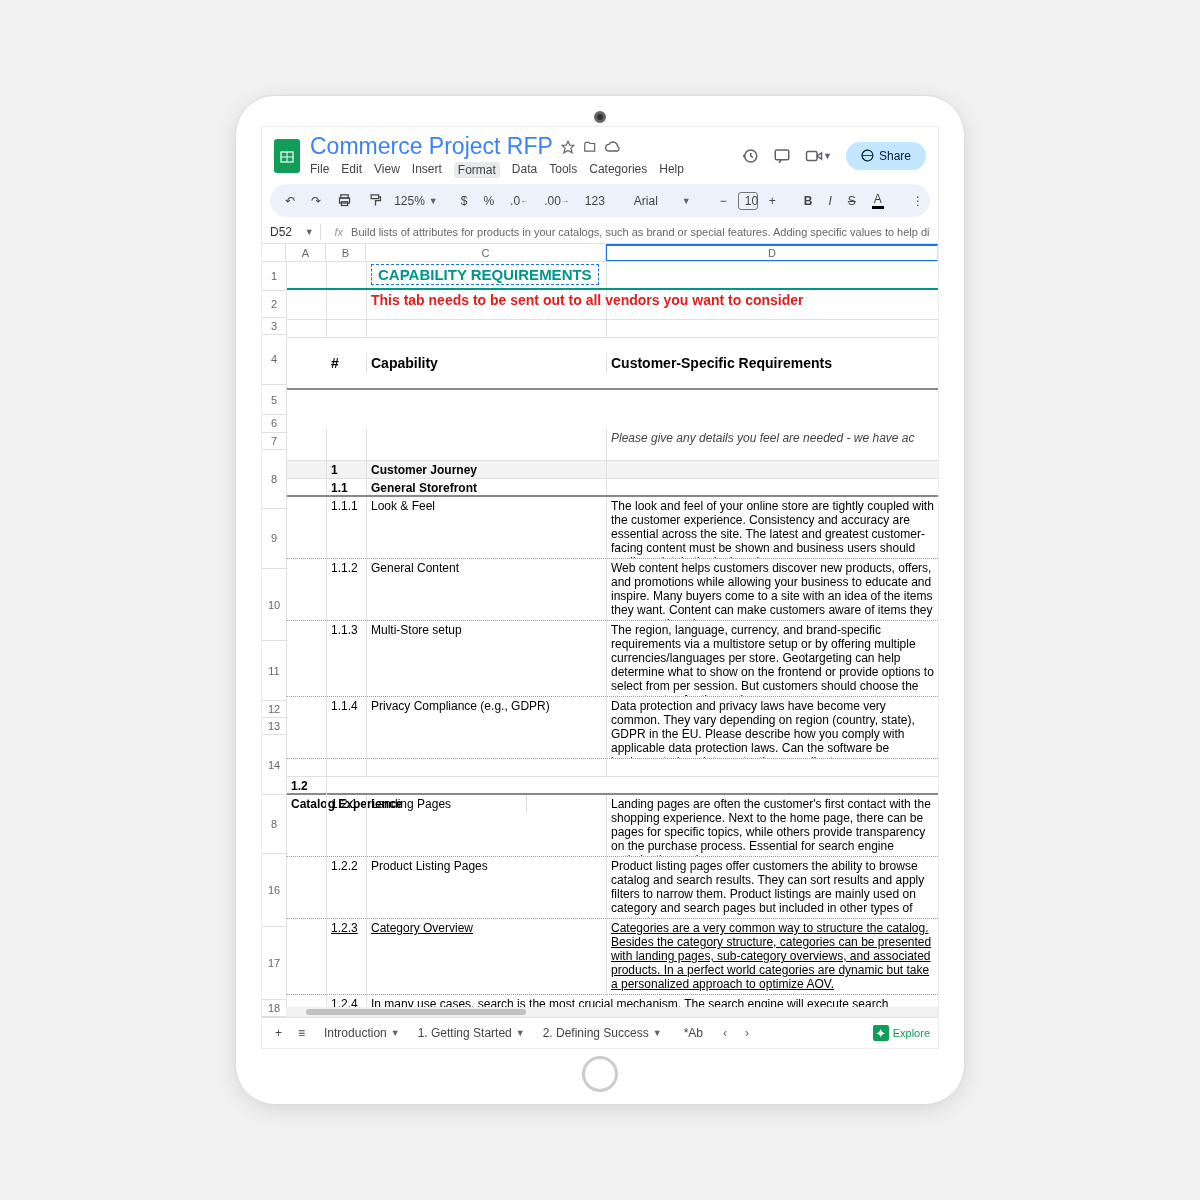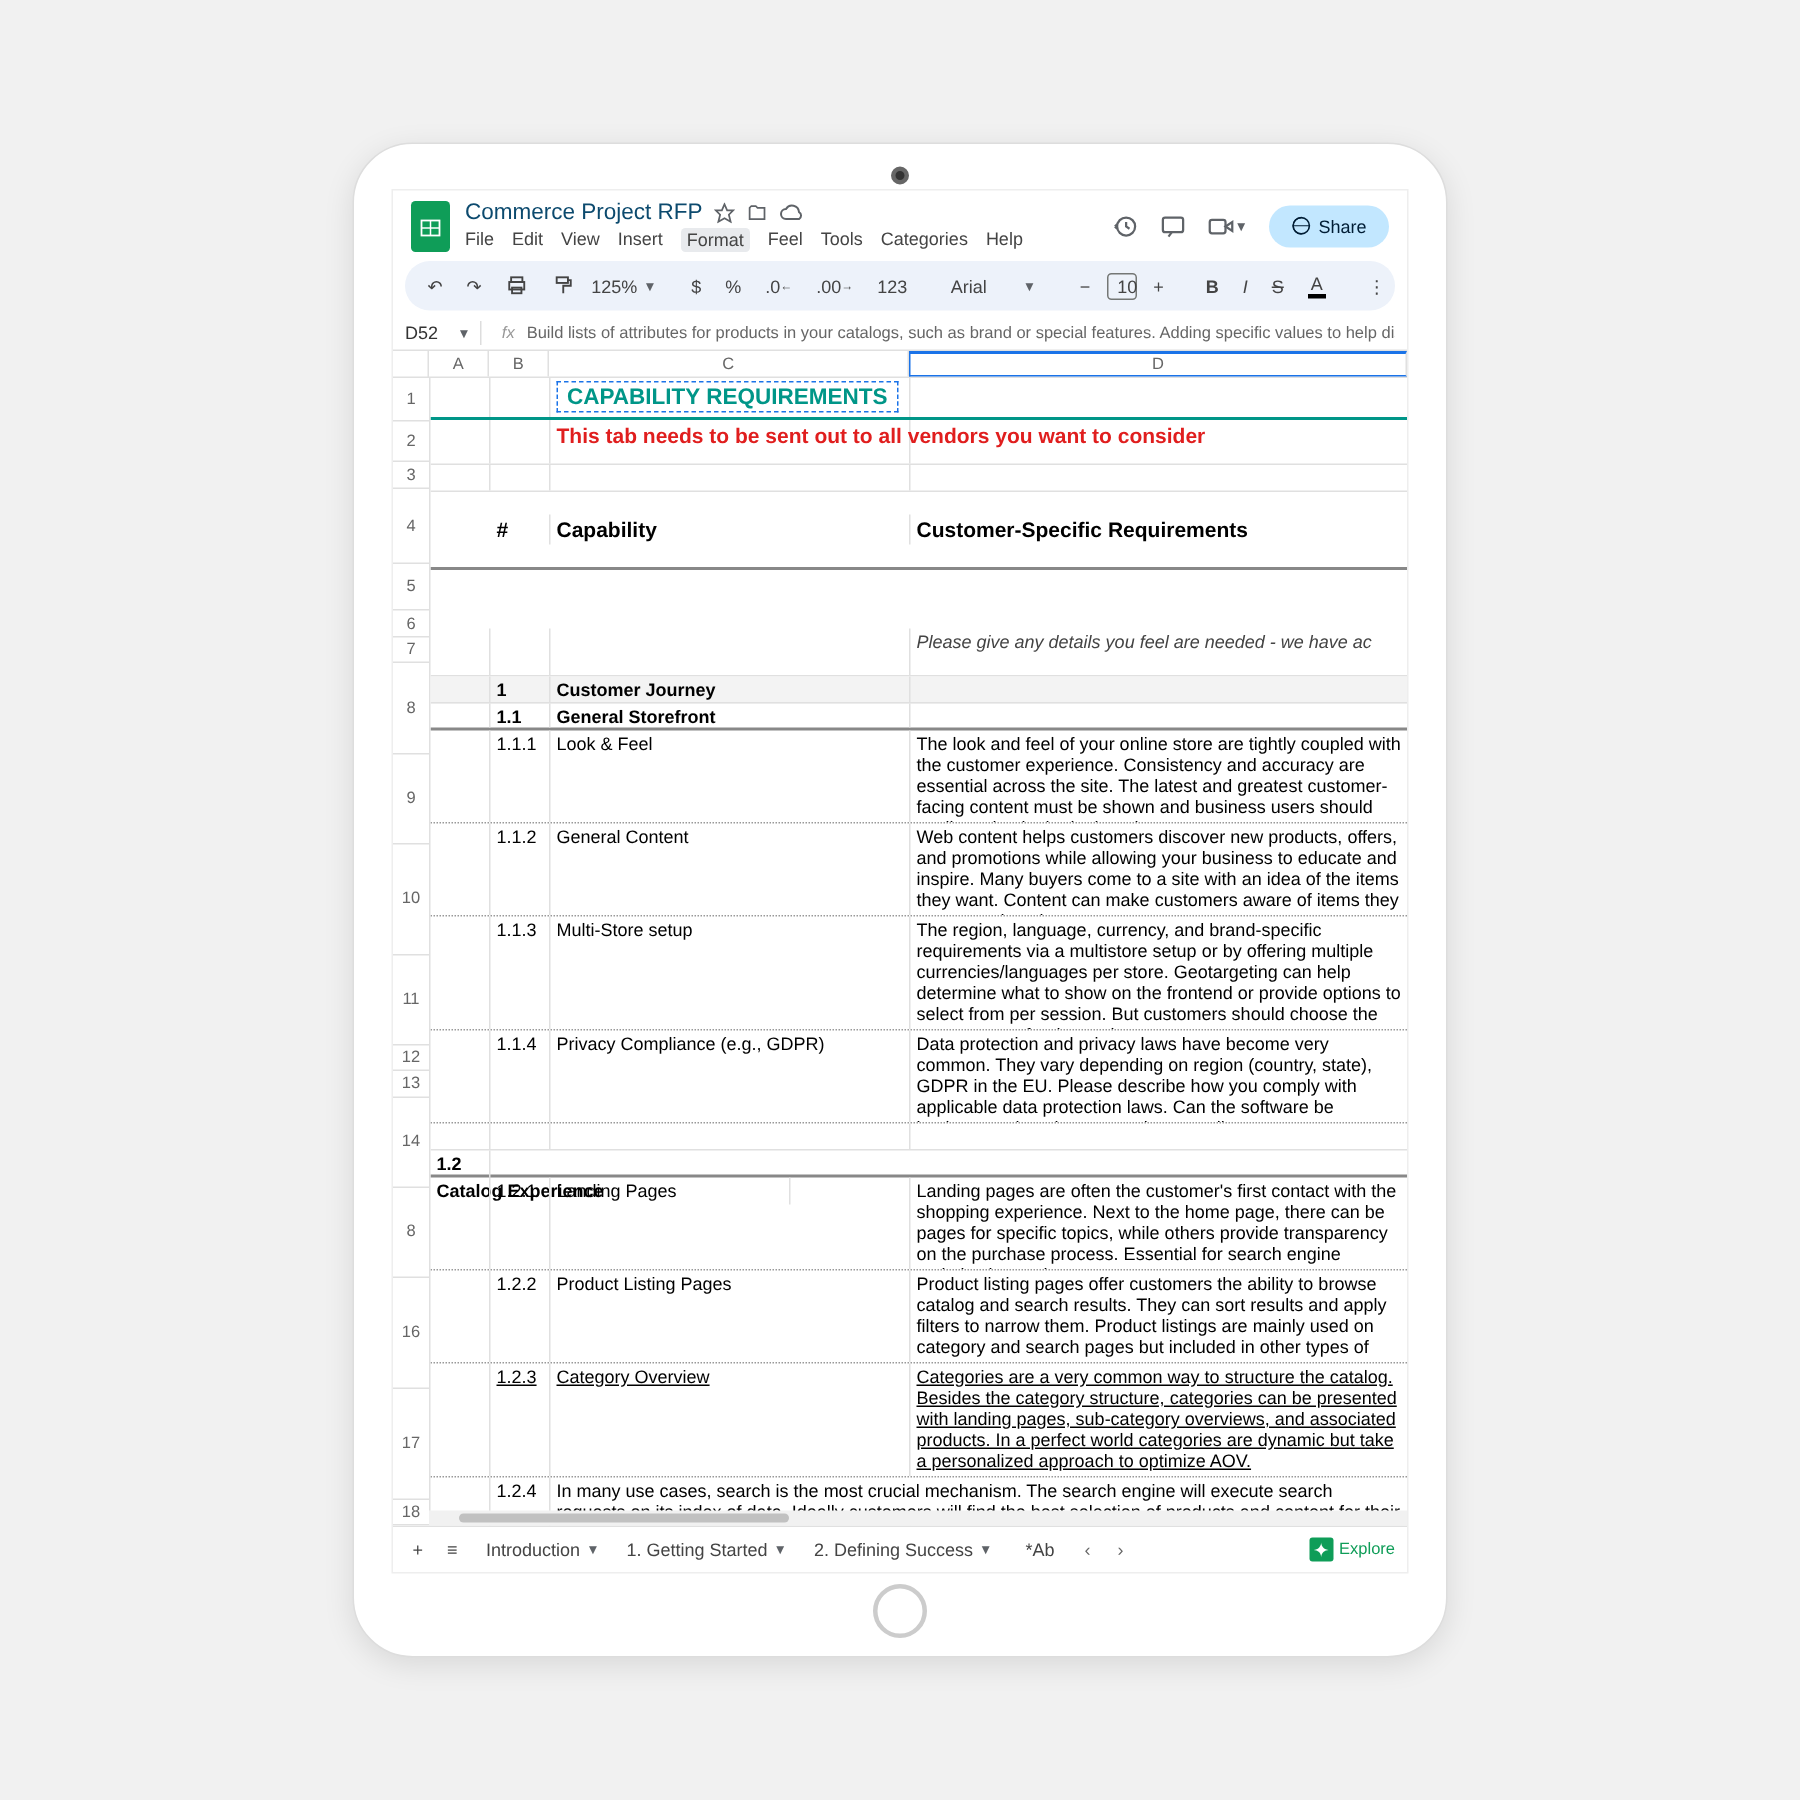--- a/index.html
+++ b/index.html
@@ -6,21 +6,21 @@
 body{background:#f1f1f1;font-family:Arial,sans-serif;display:flex;justify-content:center;align-items:center;height:1200px;width:1200px;overflow:hidden}
 .tablet{width:730px;height:1010px;background:#fff;border-radius:40px;box-shadow:0 5px 20px rgba(0,0,0,.1);padding:30px 25px 55px;position:relative;border:1px solid #ddd}
 .camera{position:absolute;top:15px;left:50%;transform:translateX(-50%);width:12px;height:12px;background:#333;border-radius:50%;border:3px solid #666}
 .home-btn{position:absolute;bottom:12px;left:50%;transform:translateX(-50%);width:36px;height:36px;border:3px solid #ccc;border-radius:50%}
 .screen{width:100%;height:100%;background:#fff;overflow:hidden;display:flex;flex-direction:column;border:1px solid #eee}
 .titlebar{display:flex;align-items:center;padding:6px 12px 2px;gap:10px}
 .gs-logo{width:26px;height:34px;background:#0f9d58;border-radius:3px;display:flex;align-items:center;justify-content:center}
 .gs-logo svg{fill:#fff}
 .titlewrap{flex:1}
 .doc-row{display:flex;align-items:center;gap:8px}
-.doc-title{font-size:15px;color:#0c4a6e}
+.doc-title{font-size:23px;color:#3b82f6}
 .ticon{color:#5f6368;display:flex;align-items:center}
 .menubar{display:flex;gap:12px;font-size:12px;color:#444;margin-top:2px}
 .menubar span{cursor:pointer}
 .menubar .sel{background:#e8eaed;padding:1px 4px;border-radius:3px}
 .title-right{display:flex;align-items:center;gap:14px;color:#5f6368}
 .share-btn{background:#c2e7ff;border:none;border-radius:20px;padding:7px 15px;font-size:12px;color:#001d35;display:flex;align-items:center;gap:5px;cursor:pointer}
 .toolbar{display:flex;align-items:center;padding:4px 10px;margin:4px 8px;border-radius:24px;background:#edf2fa;gap:6px;font-size:12px;color:#444}
 .tbtn{padding:4px 5px;border-radius:4px;cursor:pointer;display:flex;align-items:center;color:#444}
 .tsep{width:1px;height:18px;background:#c7c7c7;margin:0 3px}
 .zoom{display:flex;align-items:center;gap:4px}
@@ -92,21 +92,21 @@
                 <path d="M6 16a5 5 0 010-10 7 7 0 0113 3 4 4 0 010 7z"></path>
               </svg>
             </span>
         </div>
         <div class="menubar" id="menubar">
             <span>File</span>
             <span>Edit</span>
             <span>View</span>
             <span>Insert</span>
             <span class="sel">Format</span>
-            <span>Feel</span>
+            <span>Data</span>
             <span>Tools</span>
             <span>Categories</span>
             <span>Help</span>
           </div>
       </div>
       <div class="title-right">
         <span class="ticon">
             <svg width="18" height="18" viewBox="0 0 24 24" fill="none" stroke="#5f6368" stroke-width="2">
               <circle cx="13" cy="12" r="8"></circle>
               <path d="M13 8v4l3 2M3 12l2-2m-2 2l2 2"></path>

